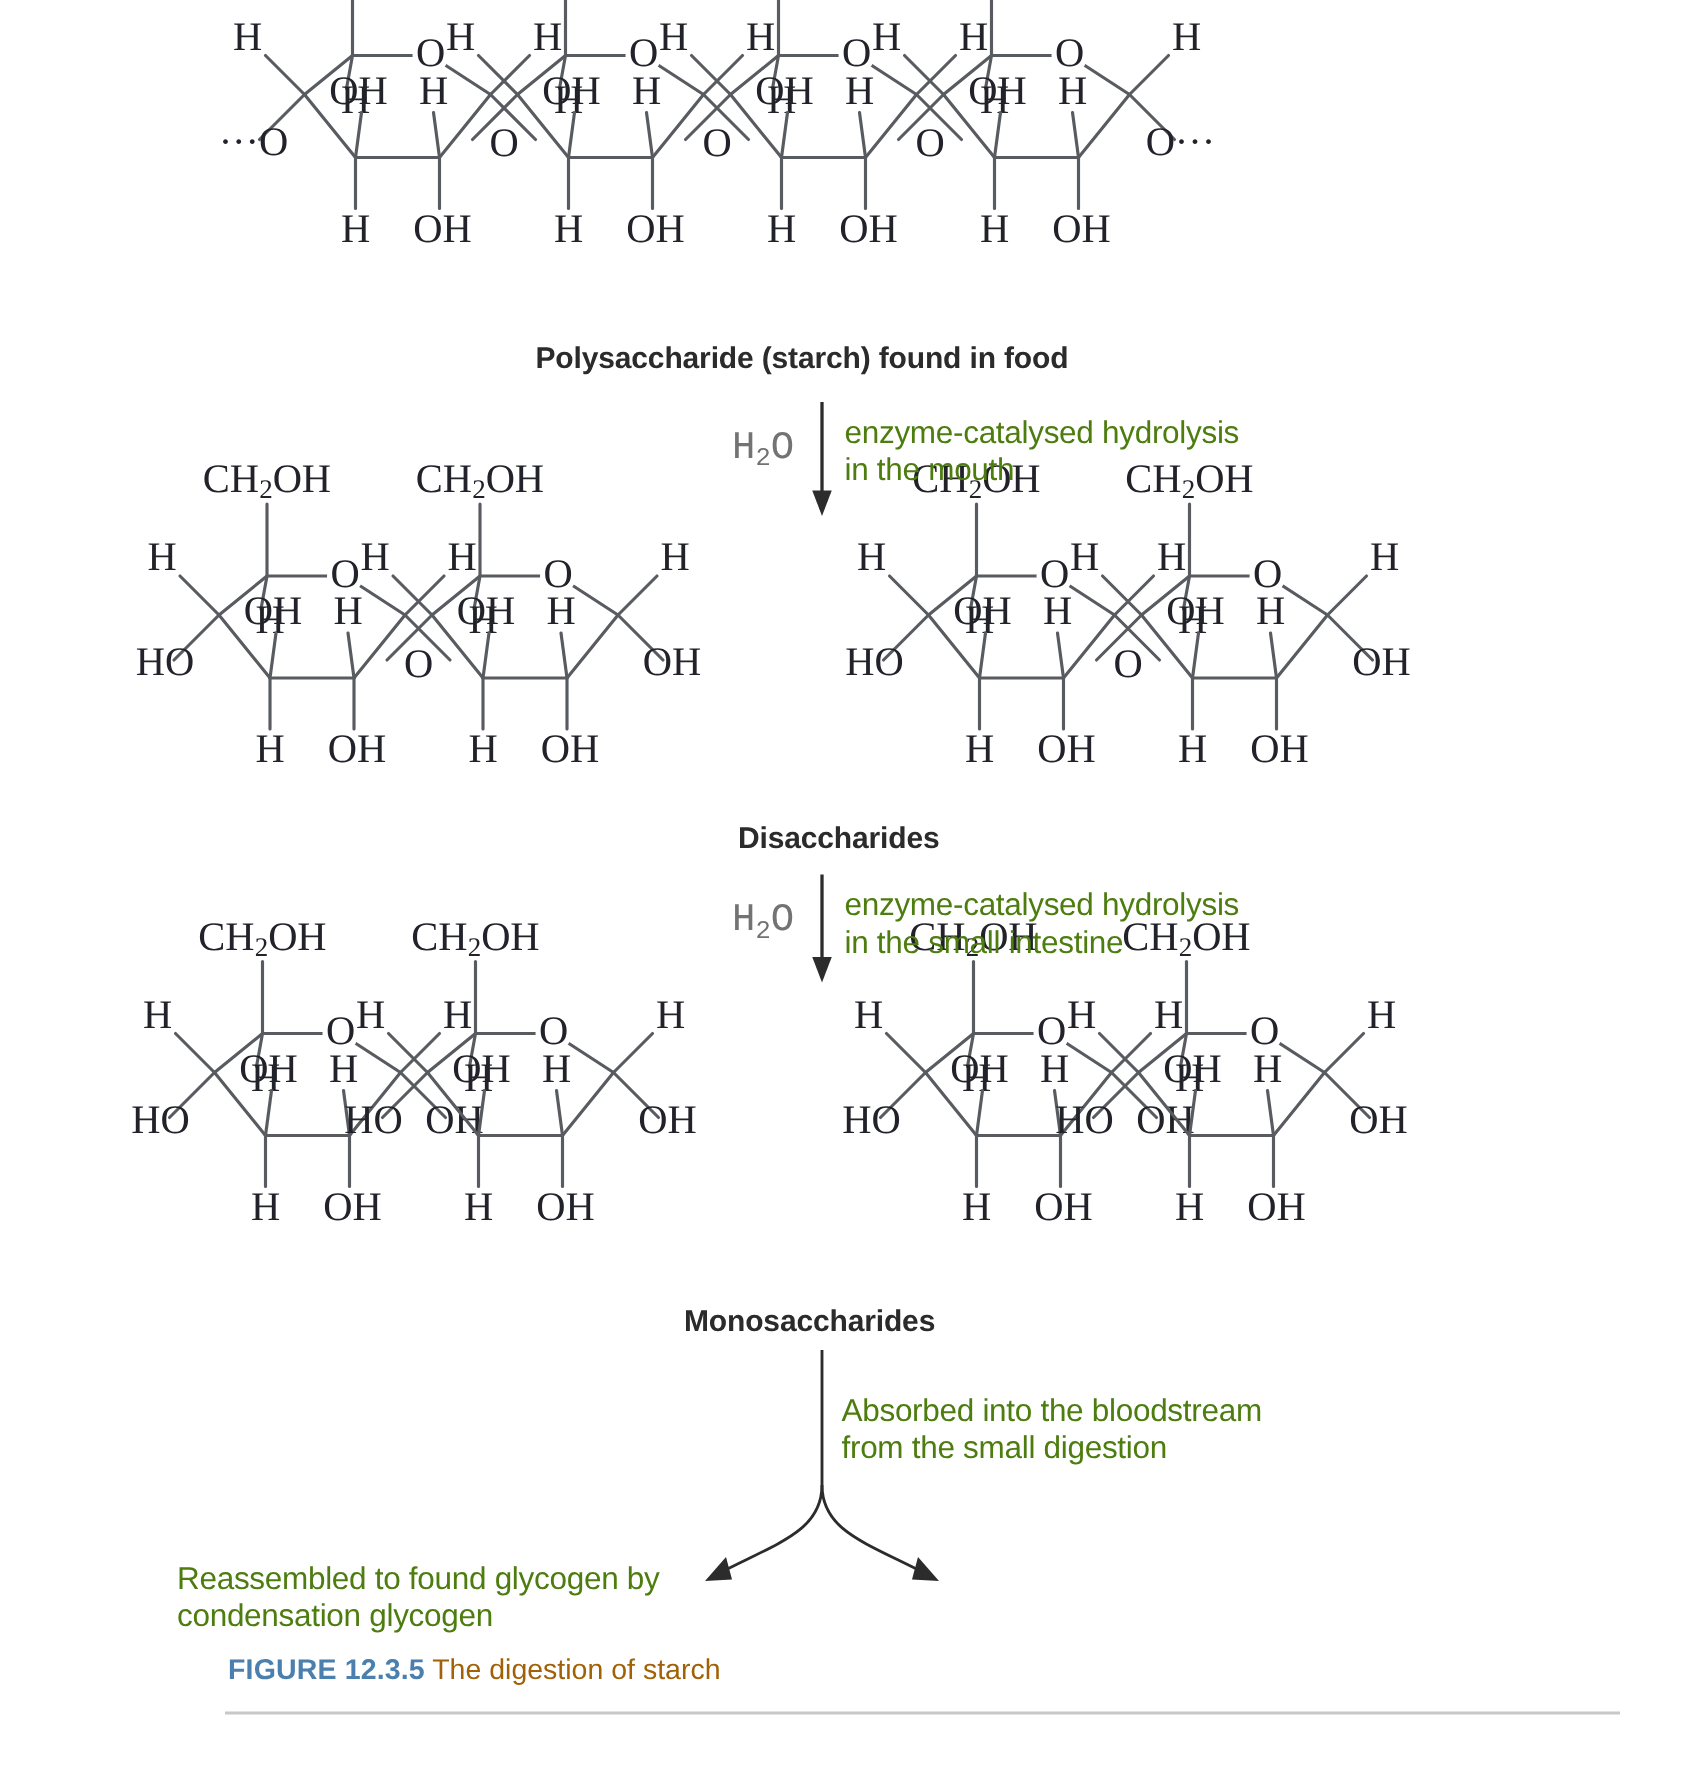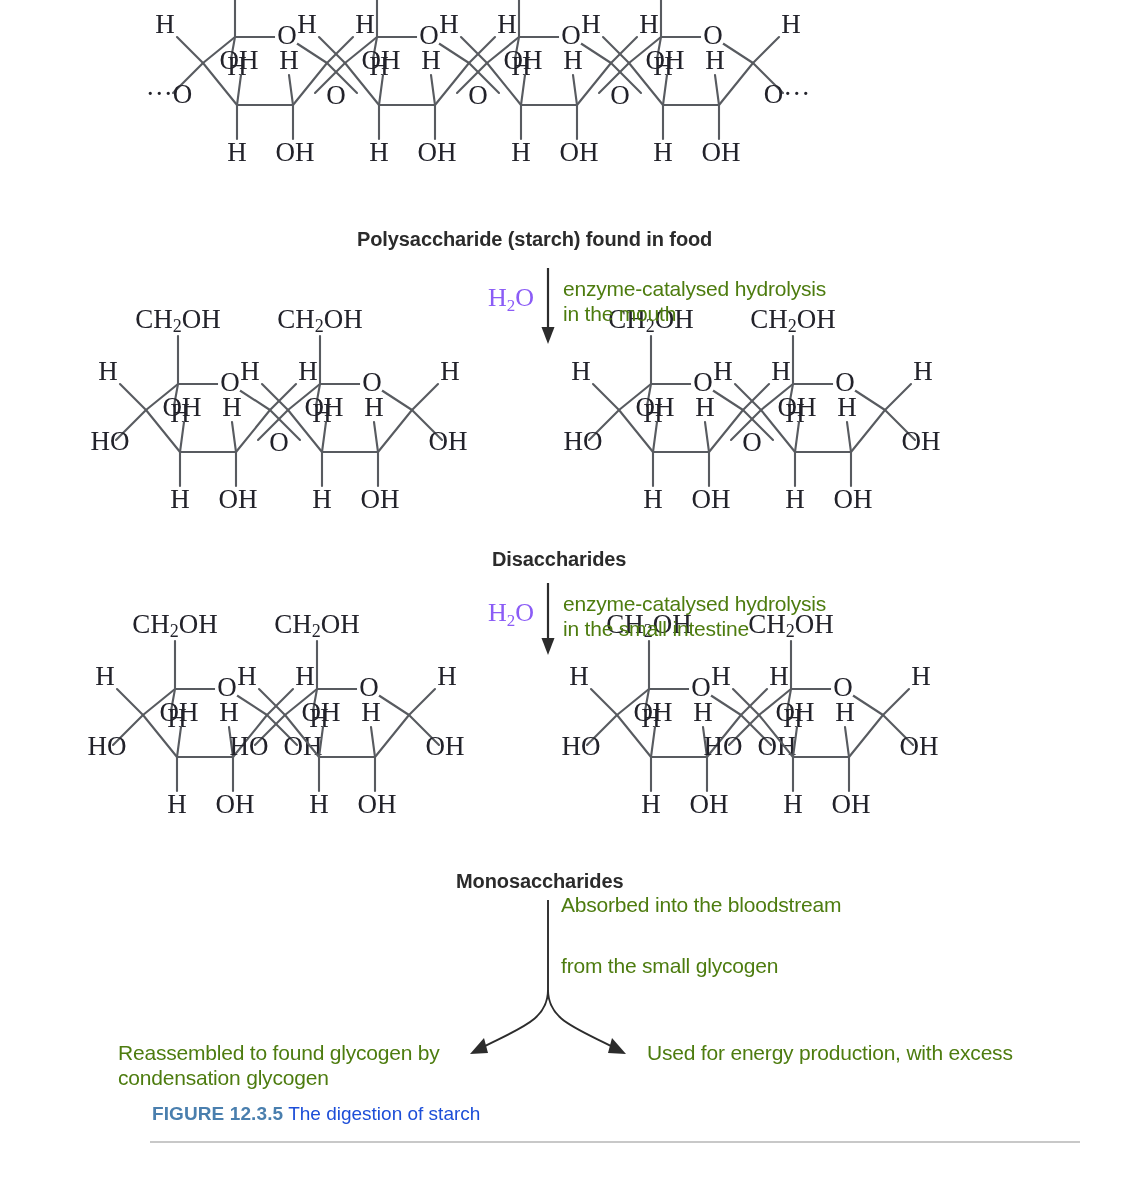--- a/index.html
+++ b/index.html
@@ -65,38 +65,38 @@
     position: absolute;
     font-family: "Liberation Sans", sans-serif;
     font-size: 21px;
     line-height: 25px;
     color: #4d7c0f;
     white-space: pre-line;
     letter-spacing: -0.2px;
   }
   .water-label {
     position: absolute;
-    font-family: Liberation Serif, serif;
+    font-family: Liberation Mono, monospace;
     font-size: 26px;
-    color: #8b5cf6;
+    color: #737373;
   }
   .water-label .sub { font-size: 17px; vertical-align: -5px; }
   .caption {
     position: absolute;
     font-family: "Liberation Sans", sans-serif;
     font-size: 19px;
     white-space: nowrap;
   }
   .caption .cap-num {
     font-weight: bold;
     color: #4a7fae;
     letter-spacing: 0.1px;
   }
   .caption .cap-txt {
-    color: #1d4ed8;
+    color: #a16207;
   }
   .rule {
     position: absolute;
     background: #c8c8c8;
     height: 2px;
   }
 </style>
 </head>
 <body>
 
@@ -531,27 +531,26 @@
   <div class="water-label" style="left:488px; top:283px;">H<span class="sub">2</span>O</div>
 
   <div class="ann-text" style="left:563px; top:276px; width:330px;">enzyme-catalysed hydrolysis</div>
   <div class="ann-text" style="left:563px; top:301px; width:330px;">in the mouth</div>
 
   <div class="water-label" style="left:488px; top:598px;">H<span class="sub">2</span>O</div>
 
   <div class="ann-text" style="left:563px; top:591px; width:340px;">enzyme-catalysed hydrolysis</div>
   <div class="ann-text" style="left:563px; top:616px; width:340px;">in the small intestine</div>
 
-  <div class="ann-text" style="left:561px; top:892px; width:380px;">Absorbed into the bloodstream</div>
-  <div class="ann-text" style="left:561px; top:953px; width:380px;">from the small glycogen</div>
+  <div class="ann-text" style="left:561px; top:928px; width:380px;">Absorbed into the bloodstream</div>
+  <div class="ann-text" style="left:561px; top:953px; width:380px;">from the small digestion</div>
 
   <div class="ann-text" style="left:118px; top:1040px; width:350px;">Reassembled to found glycogen by</div>
   <div class="ann-text" style="left:118px; top:1065px; width:350px;">condensation glycogen</div>
 
-  <div class="ann-text" style="left:647px; top:1040px; width:410px;">Used for energy production, with excess</div>
 
   <div class="caption" style="left:152px; top:1103px;">
     <span class="cap-num">FIGURE 12.3.5</span><span> </span><span class="cap-txt">The digestion of starch</span>
   </div>
 
   <div class="rule" style="left:150px; top:1141px; width:930px;"></div>
 
 </div>
 
 </body></html>

